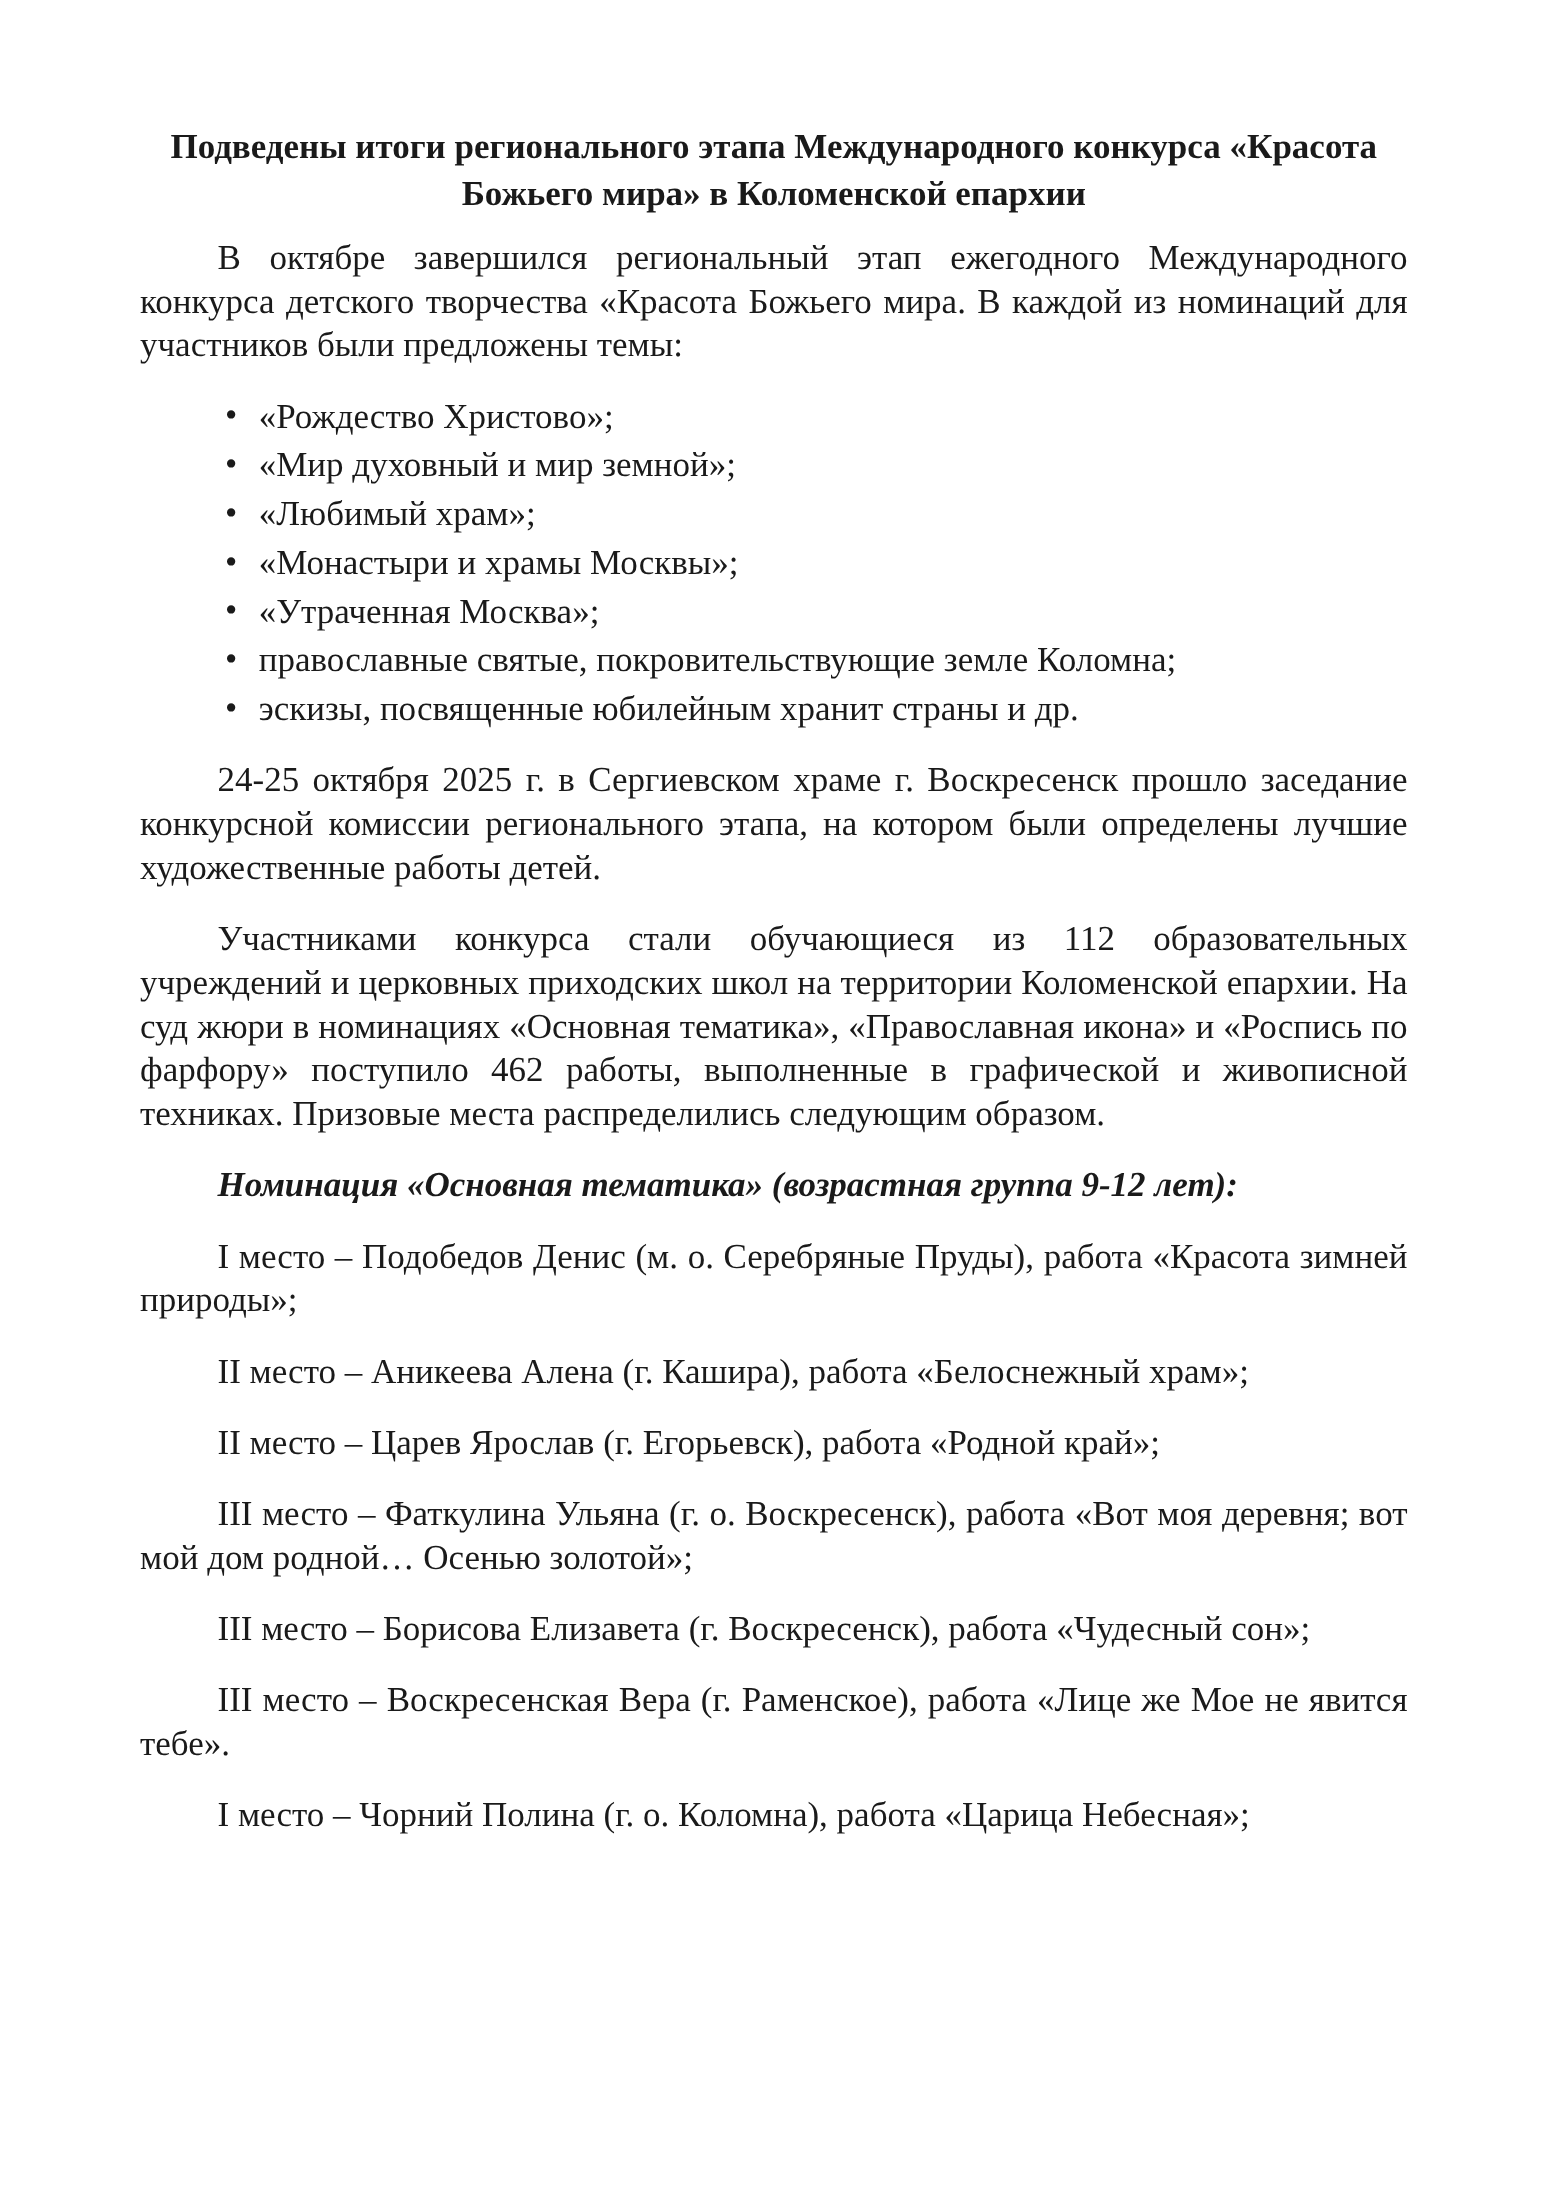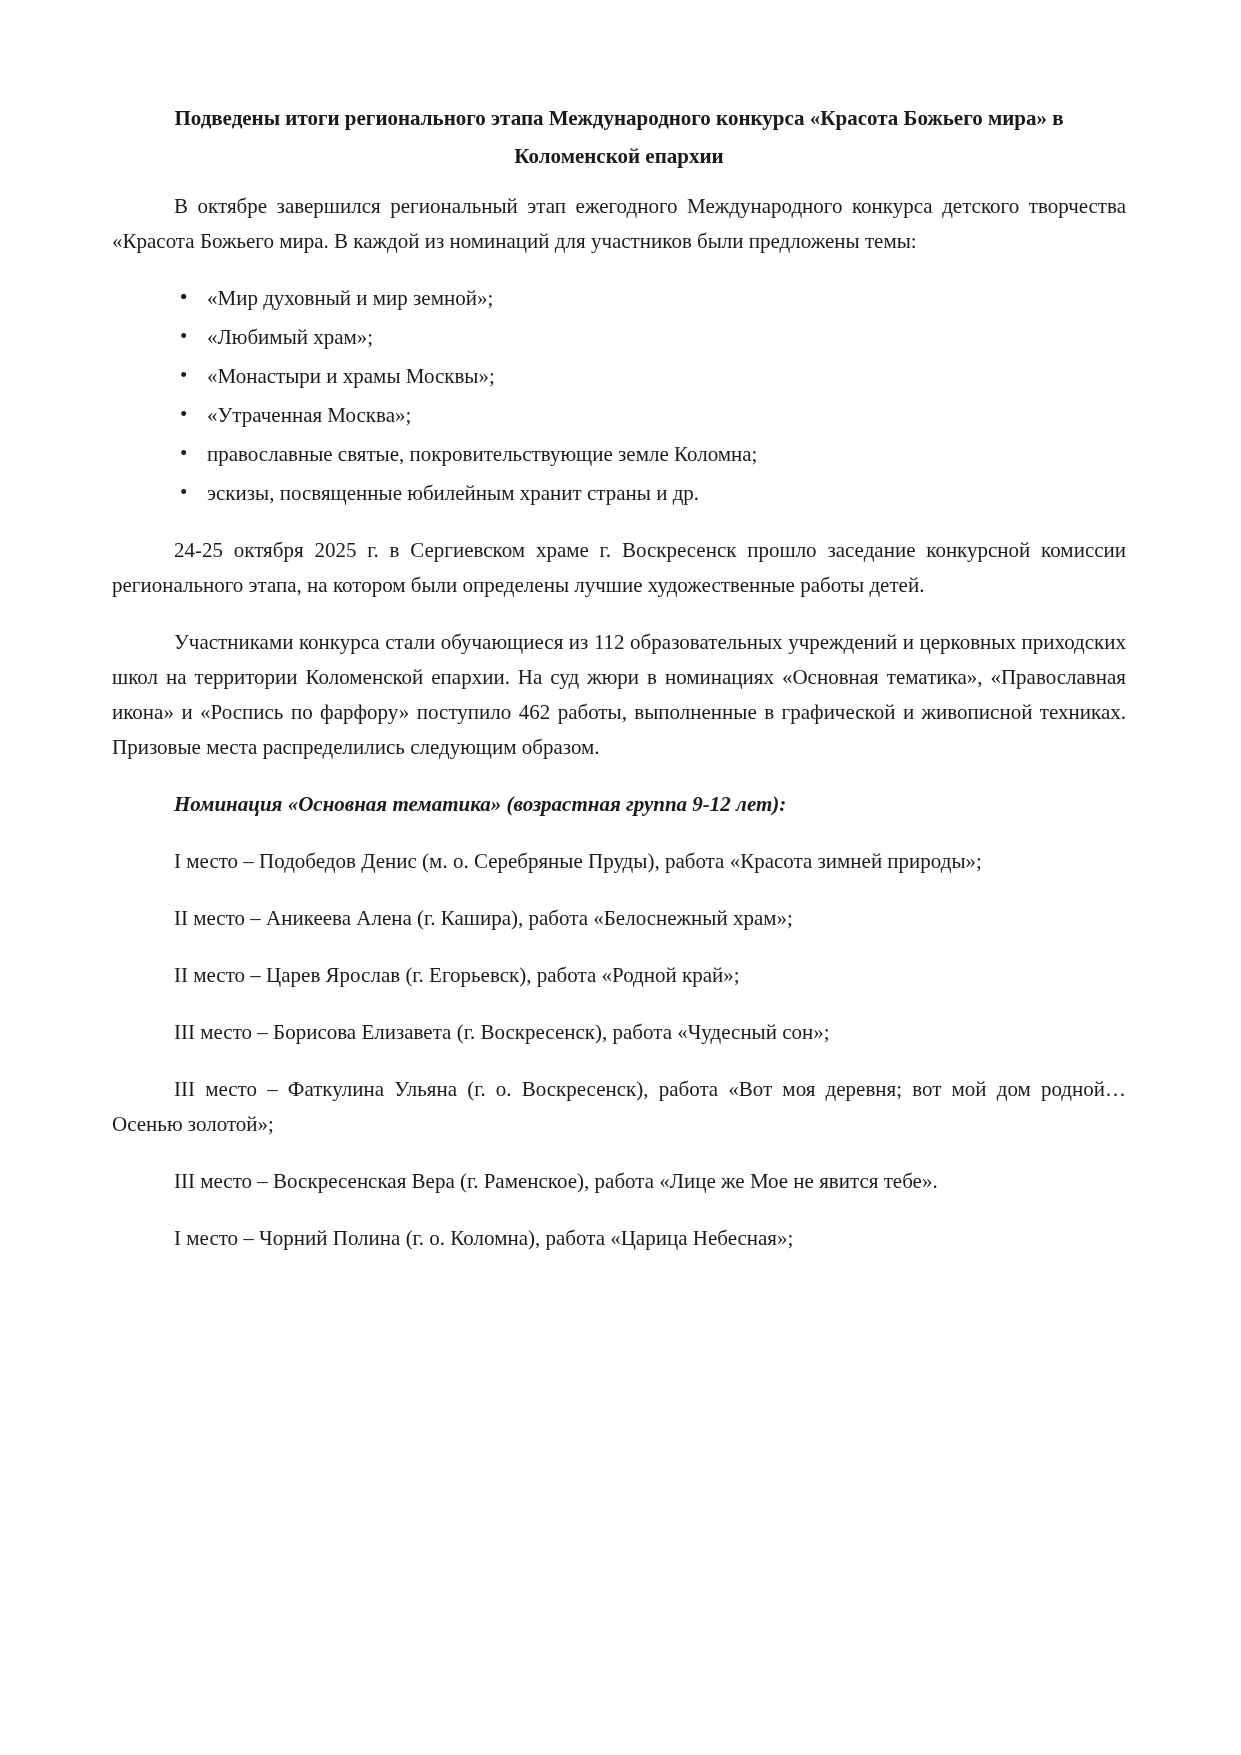--- a/index.html
+++ b/index.html
@@ -10,21 +10,21 @@
   .page {
     position: relative;
     width: 1241px;
     height: 1755px;
     box-sizing: border-box;
     margin: 0 auto;
     padding: 99px 115px 0 112px;
     background: #ffffff;
     color: #1a1a1a;
     font-family: "Liberation Serif", "DejaVu Serif", serif;
-    font-size: 21px;
+    font-size: 28px;
     overflow: hidden;
   }
   .doc-title {
     font-weight: bold;
     text-align: center;
     line-height: 38px;
     margin: 0 0 14px 0;
   }
   .doc-body p {
     margin: 0 0 22px 0;
@@ -55,32 +55,32 @@
   }
 </style>
 </head>
 <body>
 
 <div class="page" style="background: rgb(255, 255, 255); color: rgb(26, 26, 26);">
   <div class="doc-title">Подведены итоги регионального этапа Международного конкурса «Красота Божьего мира» в Коломенской епархии</div>
   <div class="doc-body">
       <p class="body-paragraph">В октябре завершился региональный этап ежегодного Международного конкурса детского творчества «Красота Божьего мира. В каждой из номинаций для участников были предложены темы:</p>
       <ul>
-        <li><span class="bullet">•</span></li>
+        <li><span class="bullet">•</span><span>«Рождество Христово»;</span></li>
         <li><span class="bullet">•</span><span>«Мир духовный и мир земной»;</span></li>
         <li><span class="bullet">•</span><span>«Любимый храм»;</span></li>
         <li><span class="bullet">•</span><span>«Монастыри и храмы Москвы»;</span></li>
         <li><span class="bullet">•</span><span>«Утраченная Москва»;</span></li>
         <li><span class="bullet">•</span><span>православные святые, покровительствующие земле Коломна;</span></li>
         <li><span class="bullet">•</span><span>эскизы, посвященные юбилейным хранит страны и др.</span></li>
       </ul>
       <p class="body-paragraph">24-25 октября 2025 г. в Сергиевском храме г. Воскресенск прошло заседание конкурсной комиссии регионального этапа, на котором были определены лучшие художественные работы детей.</p>
       <p class="body-paragraph">Участниками конкурса стали обучающиеся из 112 образовательных учреждений и церковных приходских школ на территории Коломенской епархии. На суд жюри в номинациях «Основная тематика», «Православная икона» и «Роспись по фарфору» поступило 462 работы, выполненные в графической и живописной техниках. Призовые места распределились следующим образом.</p>
       <p class="nomination-heading">Номинация «Основная тематика» (возрастная группа 9-12 лет):</p>
       <p class="body-paragraph">I место – Подобедов Денис (м. о. Серебряные Пруды), работа «Красота зимней природы»;</p>
       <p class="body-paragraph">II место – Аникеева Алена (г. Кашира), работа «Белоснежный храм»;</p>
       <p class="body-paragraph">II место – Царев Ярослав (г. Егорьевск), работа «Родной край»;</p>
+      <p class="body-paragraph">III место – Фаткулина Ульяна (г. о. Воскресенск), работа «Вот моя деревня; вот мой дом родной… Осенью золотой»;</p>
       <p class="body-paragraph">III место – Борисова Елизавета (г. Воскресенск), работа «Чудесный сон»;</p>
-      <p class="body-paragraph">III место – Фаткулина Ульяна (г. о. Воскресенск), работа «Вот моя деревня; вот мой дом родной… Осенью золотой»;</p>
       <p class="body-paragraph">III место – Воскресенская Вера (г. Раменское), работа «Лице же Мое не явится тебе».</p>
       <p class="body-paragraph">I место – Чорний Полина (г. о. Коломна), работа «Царица Небесная»;</p>
     </div>
 </div>
 
 </body></html>

